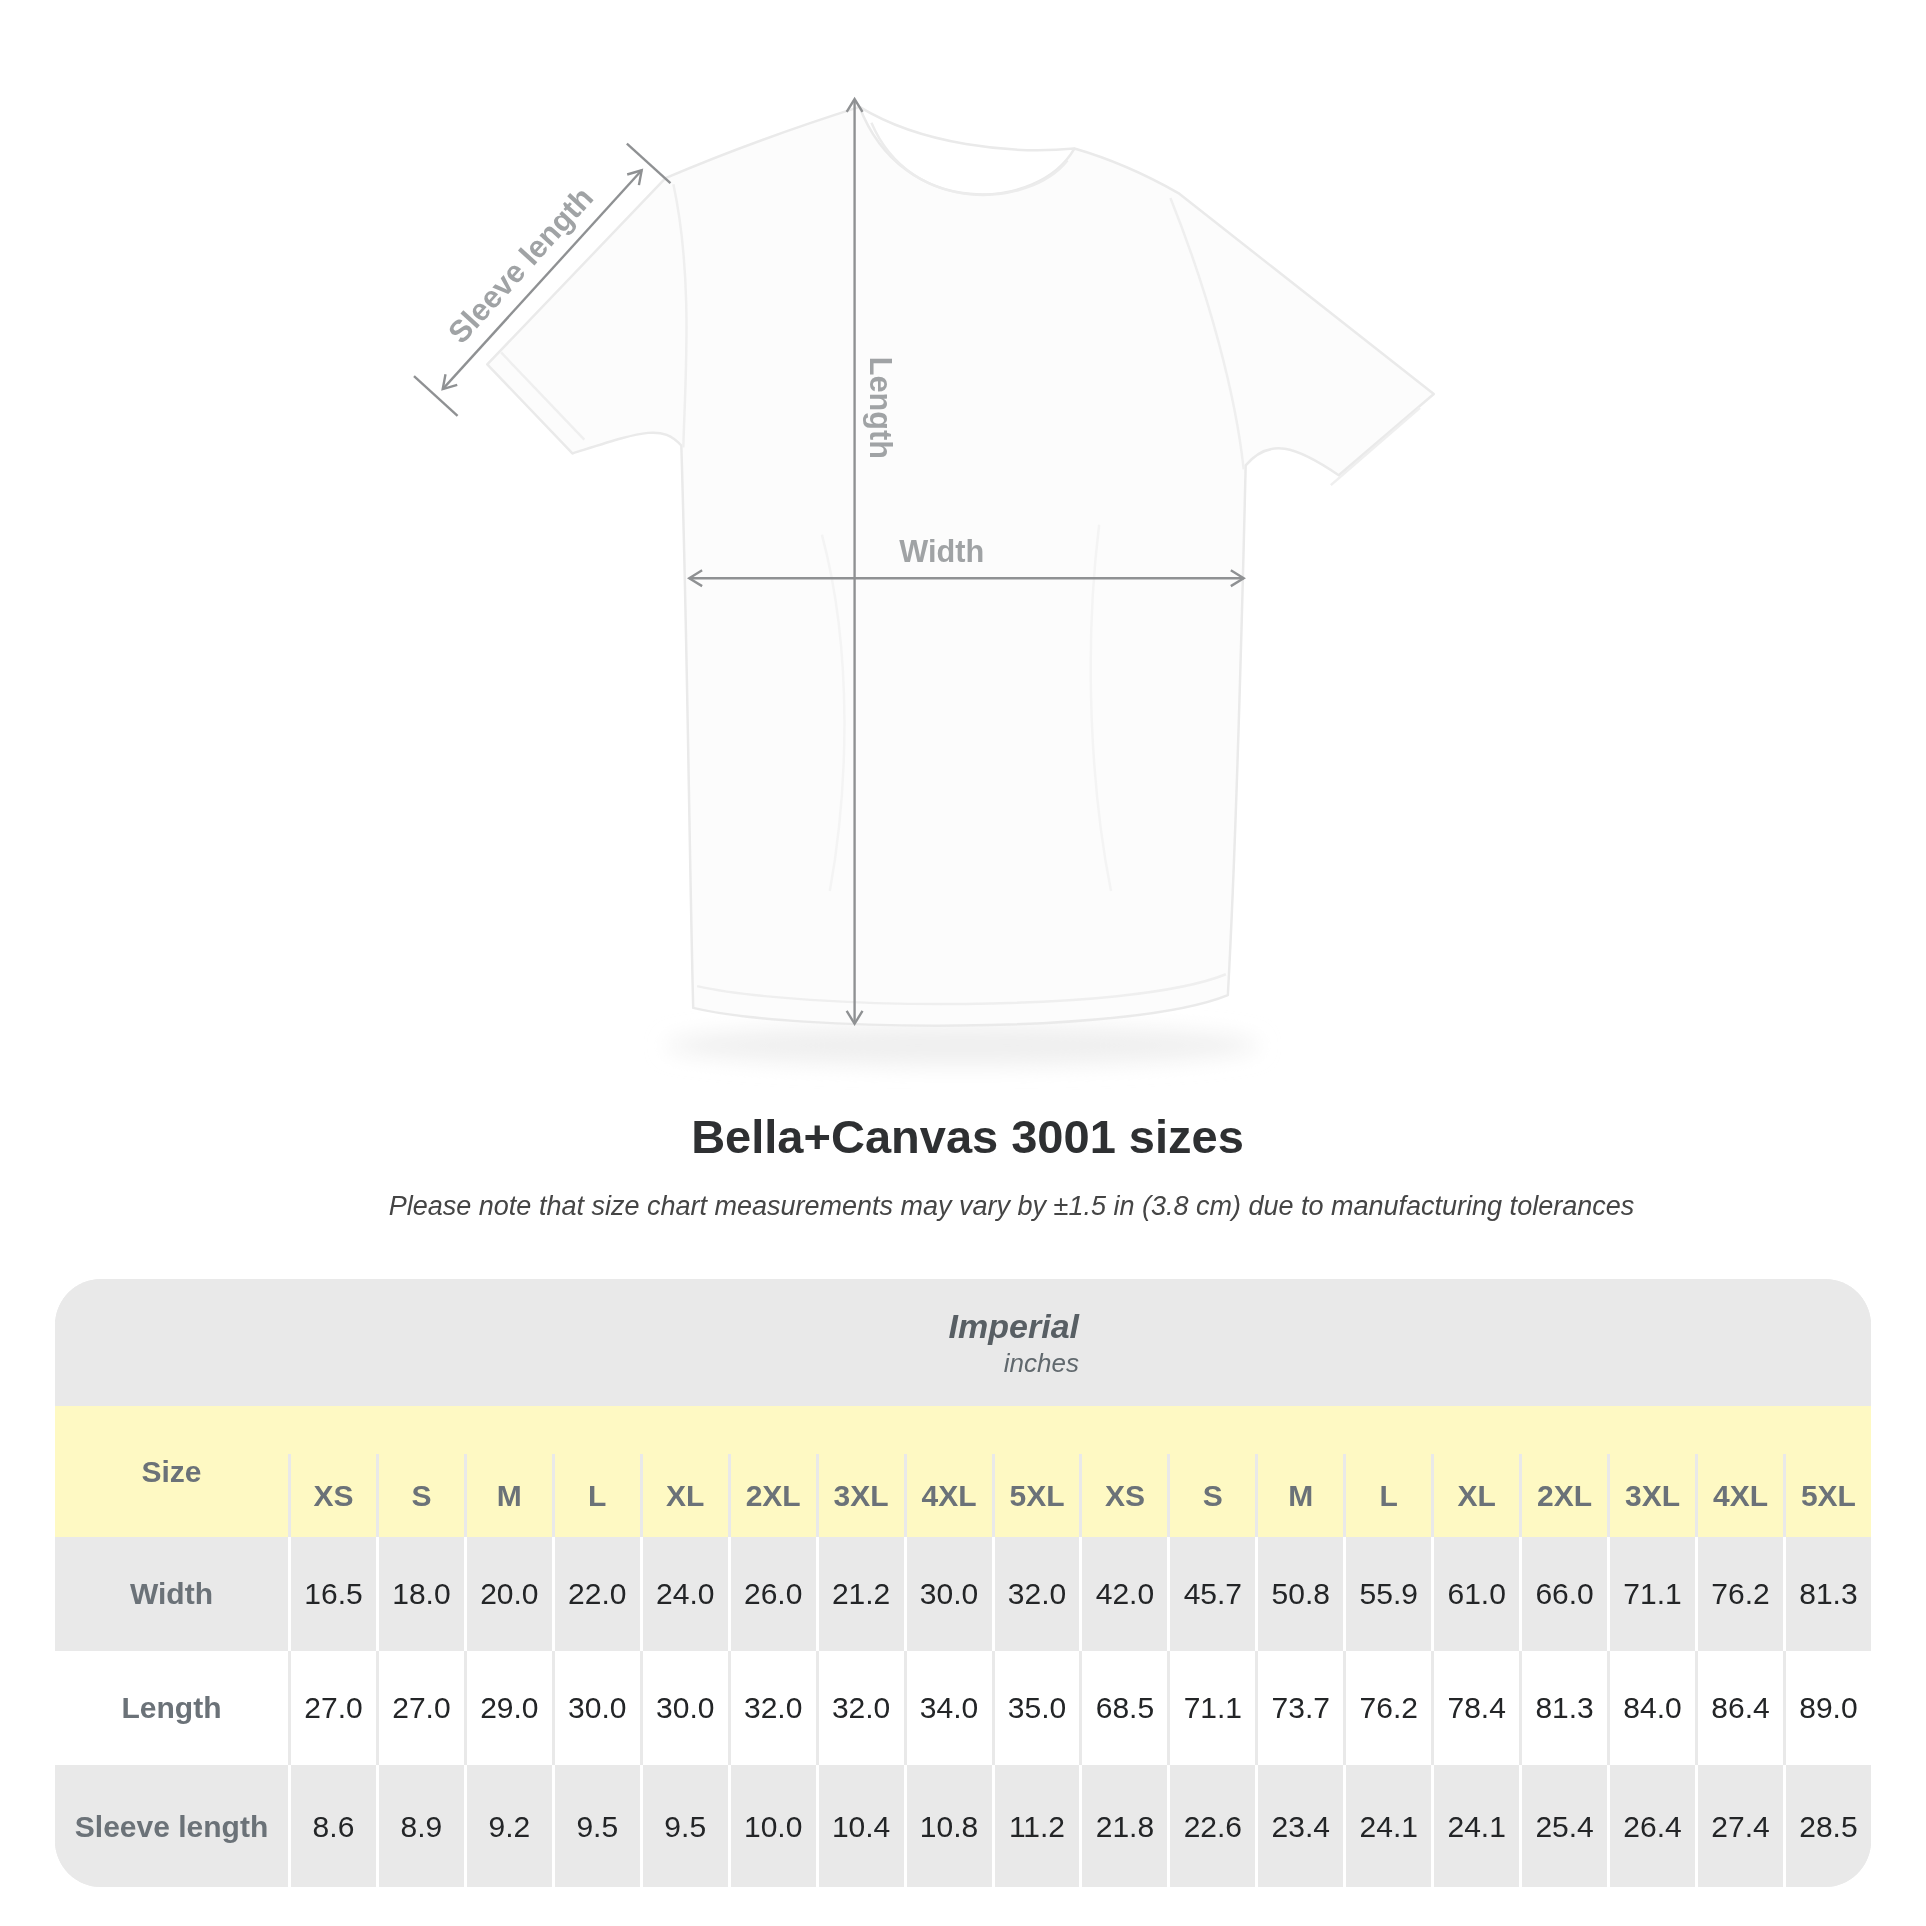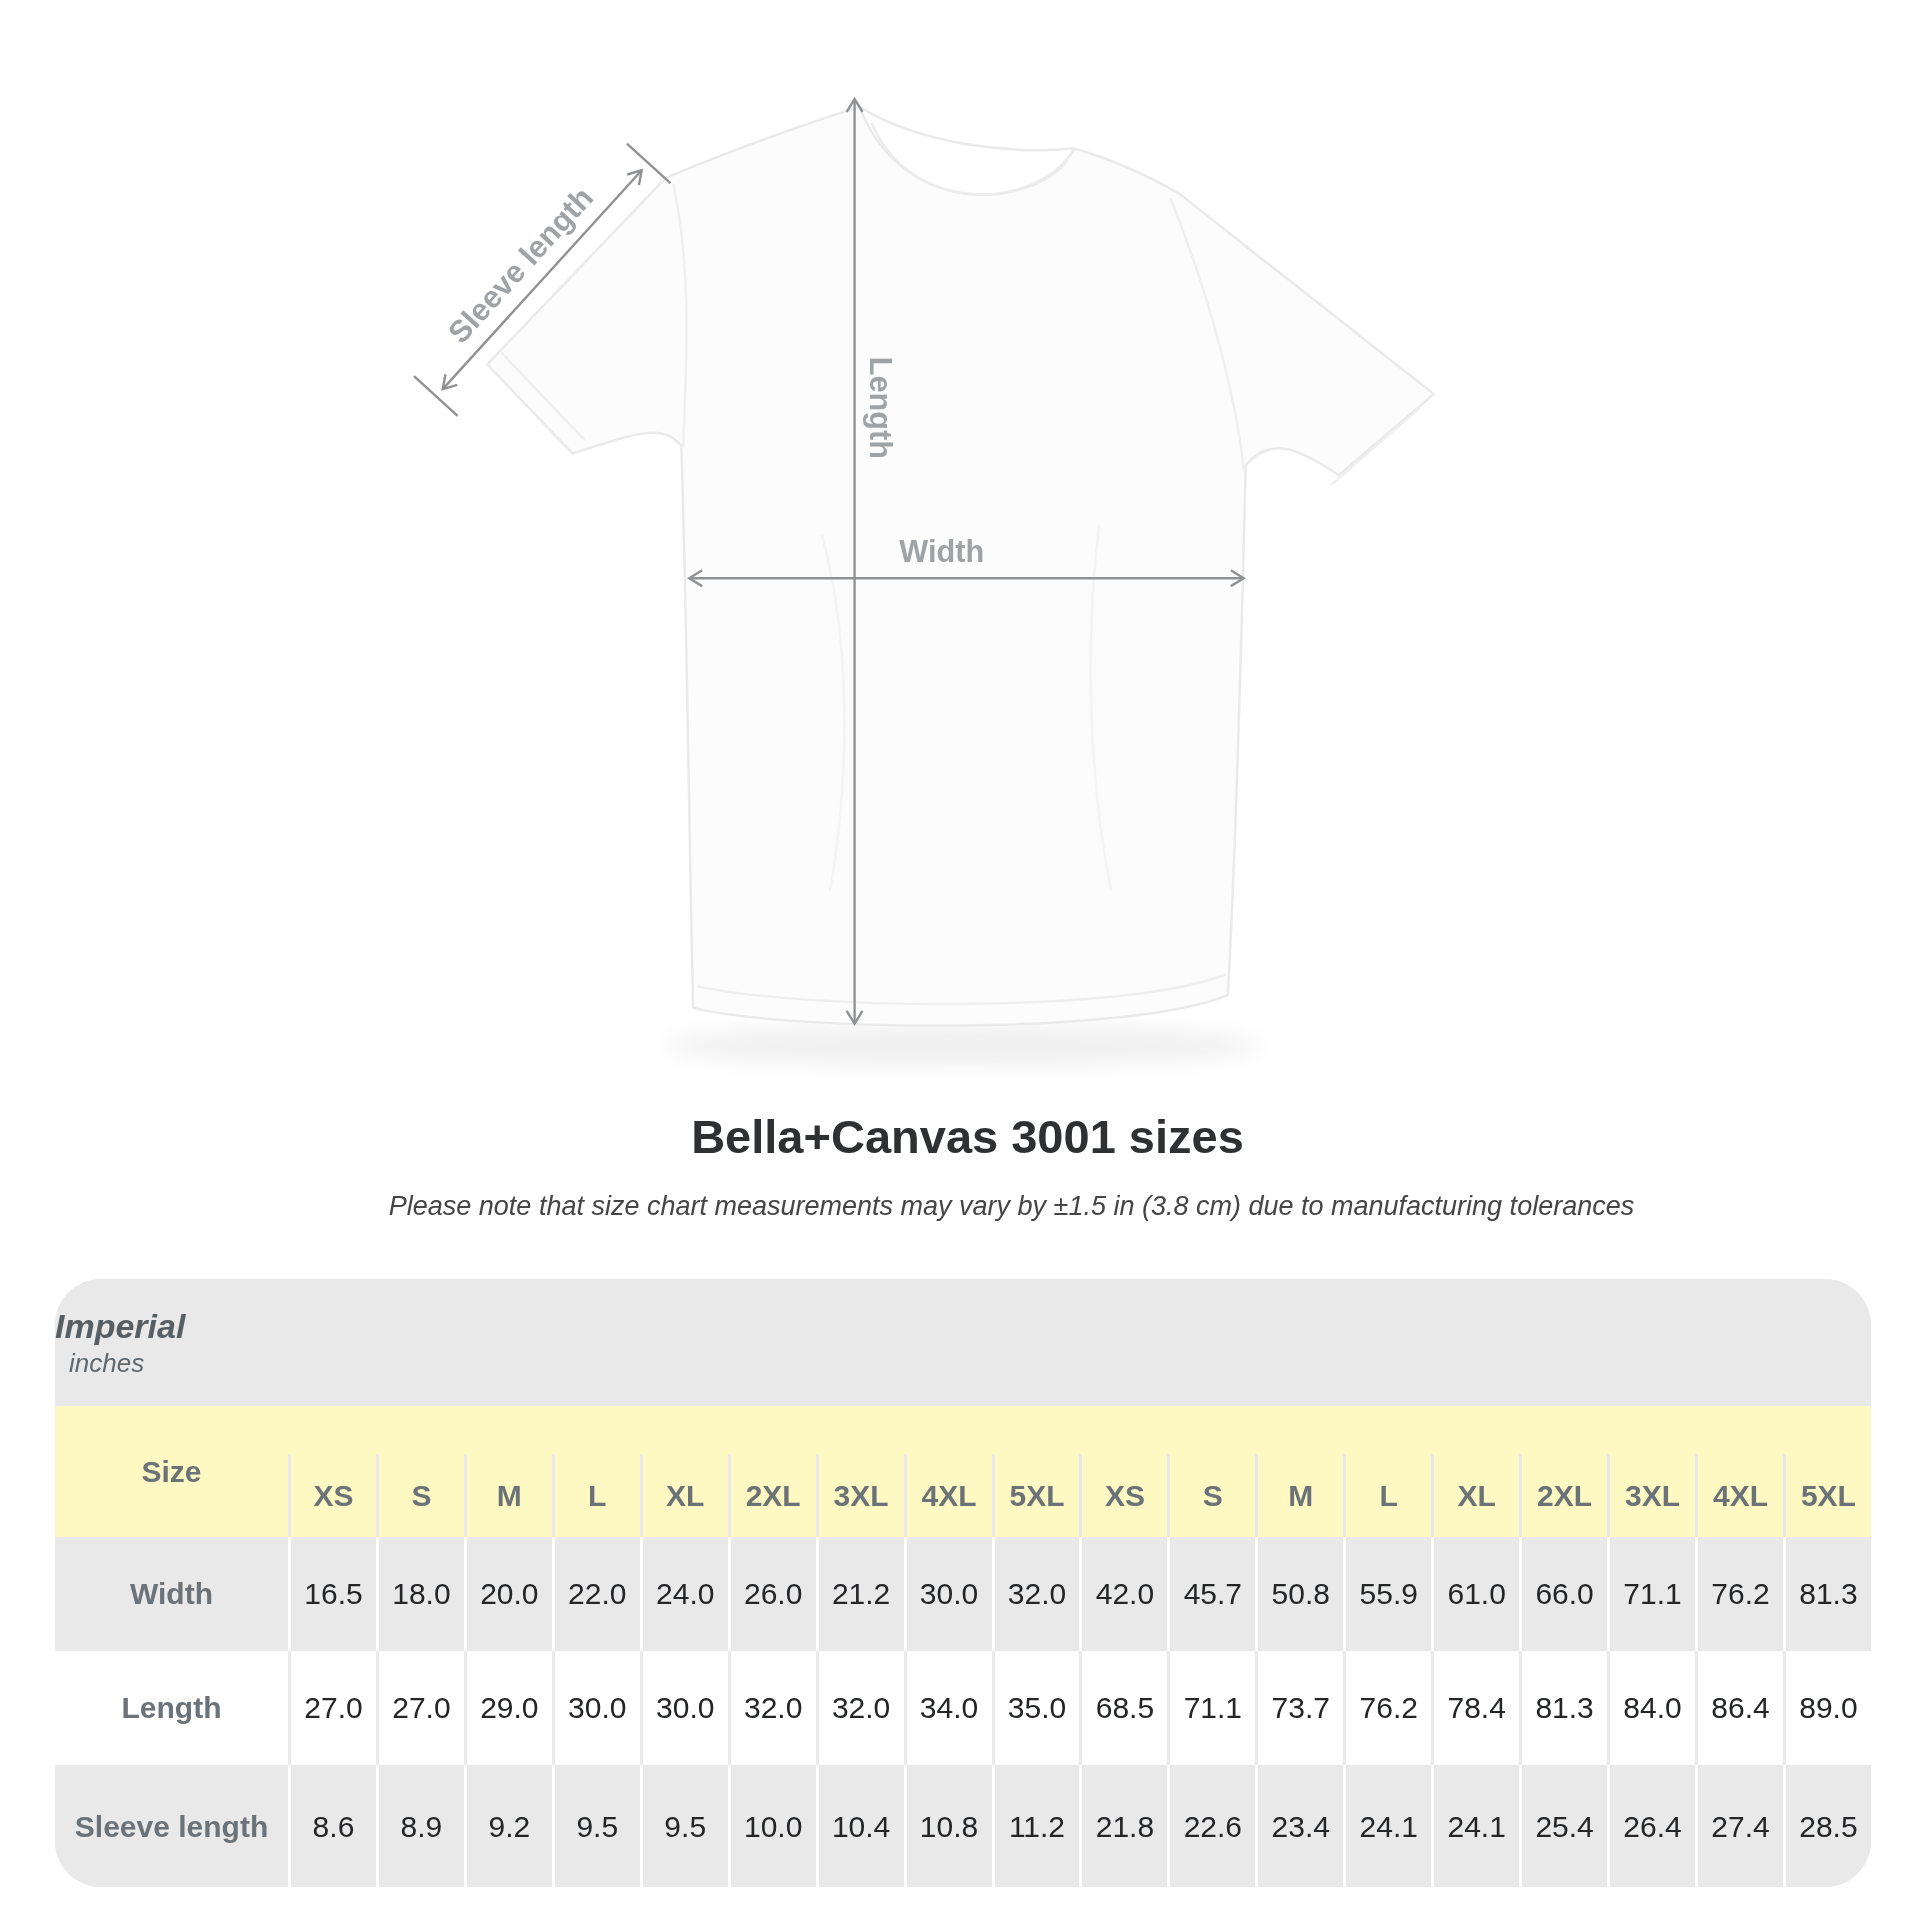--- a/index.html
+++ b/index.html
@@ -37,21 +37,21 @@
     overflow: hidden;
   }
   .trow { display: flex; width: 100%; }
   .row-band   { height: 127px; background: #e9e9e9; }
   .row-sizes  { height: 131px; background: #fef9c3; }
   .row-width  { height: 114px; background: #e9e9e9; }
   .row-length { height: 114px; background: #ffffff; }
   .row-sleeve { height: 123px; background: #e9e9e9; }
   .band-cell {
     display: flex; flex-direction: column;
-    align-items: flex-start; justify-content: center;
+    align-items: flex-end; justify-content: center;
     gap: 2px;
   }
   .band-left  { width: 1024px; flex: none; }
   .band-right { flex: 1; }
   .band-name { font-weight: bold; font-style: italic; font-size: 34px; color: #585f64; }
   .band-unit { font-style: italic; font-size: 26px; color: #60686d; margin-left: 14px; }
   .lblcell {
     width: 233px; flex: none;
     display: flex; align-items: center; justify-content: center;
     font-weight: bold; font-size: 30px; color: #6b7278;

